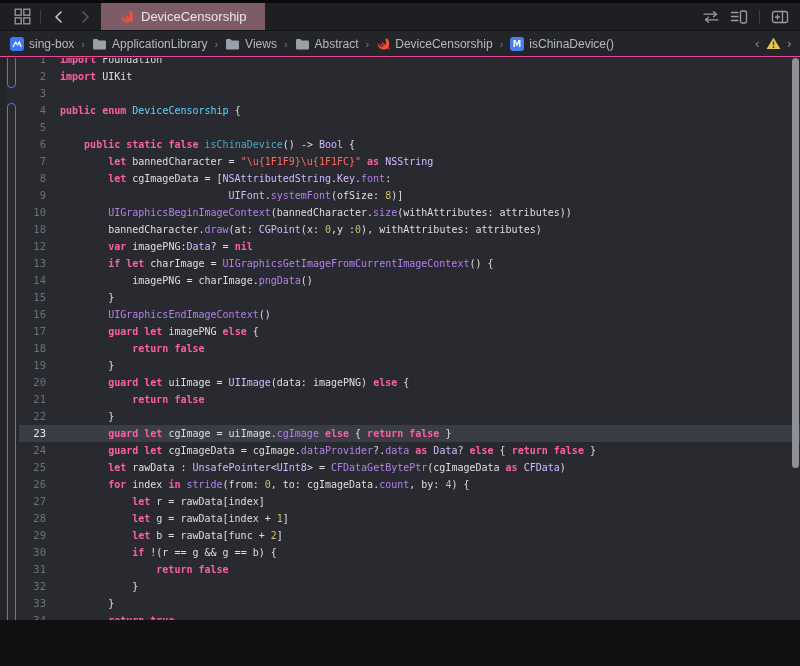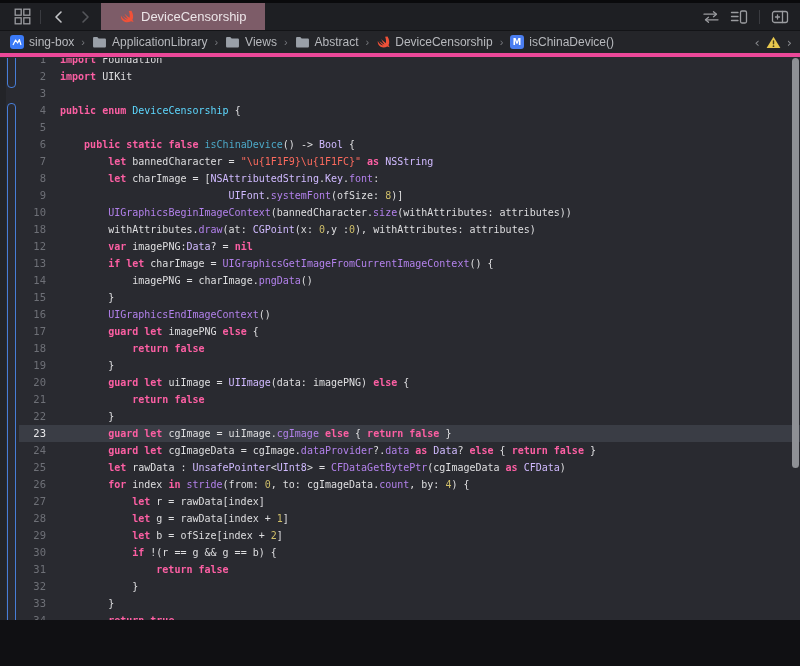--- a/index.html
+++ b/index.html
@@ -21,21 +21,21 @@
     cursor:pointer; color:#9b9ca0;
   }
   .tb-divider { width:1px; height:14px; background:#3a3b40; margin:0 4px; align-self:center; }
   .tab {
     margin-left:4px; display:flex; align-items:center; gap:7px; padding:0 18px;
     background:#7d5c68; color:#ece5e8; font-size:13px; font-weight:500; cursor:pointer;
   }
   .tb-right { position:absolute; right:8px; top:0; height:100%; display:flex; align-items:center; gap:4px; }
   
   .jump-bar {
-    height:26px; background:#242529; border-bottom:4px solid #ec4899;
+    height:26px; background:#242529; border-bottom:1px solid #ec4899;
     display:flex; align-items:center; padding:0 10px; font-size:12px; color:#b7b9bd;
     position:relative;
   }
   .crumbs { display:flex; align-items:center; overflow:hidden; white-space:nowrap; }
   .crumb { display:flex; align-items:center; gap:5px; cursor:pointer; }
   .crumb-sep { color:#77797e; margin:0 7px; font-size:11px; }
   .jb-right { position:absolute; right:8px; display:flex; align-items:center; gap:6px; }
   .jb-chevron { color:#8a8c90; font-size:13px; cursor:pointer; line-height:1; font-family:"DejaVu Sans", sans-serif; }
   
   .editor { position:absolute; top:58px; left:0; right:0; bottom:0; overflow:hidden; }
@@ -249,33 +249,33 @@
         <div class="code-row">
           <span class="ln">6</span>
           <span class="code"><span class="tok-pl">    </span><span class="tok-kw">public</span><span class="tok-pl"> </span><span class="tok-kw">static</span><span class="tok-pl"> </span><span class="tok-kw">false</span><span class="tok-pl"> </span><span class="tok-fd">isChinaDevice</span><span class="tok-pl">() -&gt; </span><span class="tok-ty">Bool</span><span class="tok-pl"> {</span></span>
         </div>
         <div class="code-row">
           <span class="ln">7</span>
           <span class="code"><span class="tok-pl">        </span><span class="tok-kw">let</span><span class="tok-pl"> bannedCharacter = </span><span class="tok-st">"\u{1F1F9}\u{1F1FC}"</span><span class="tok-pl"> </span><span class="tok-kw">as</span><span class="tok-pl"> </span><span class="tok-ty">NSString</span></span>
         </div>
         <div class="code-row">
           <span class="ln">8</span>
-          <span class="code"><span class="tok-pl">        </span><span class="tok-kw">let</span><span class="tok-pl"> charImage = [</span><span class="tok-ty">NSAttributedString</span><span class="tok-pl">.</span><span class="tok-ty">Key</span><span class="tok-pl">.</span><span class="tok-fn">font</span><span class="tok-pl">:</span></span>
+          <span class="code"><span class="tok-pl">        </span><span class="tok-kw">let</span><span class="tok-pl"> cgImageData = [</span><span class="tok-ty">NSAttributedString</span><span class="tok-pl">.</span><span class="tok-ty">Key</span><span class="tok-pl">.</span><span class="tok-fn">font</span><span class="tok-pl">:</span></span>
         </div>
         <div class="code-row">
           <span class="ln">9</span>
           <span class="code"><span class="tok-pl">                            </span><span class="tok-ty">UIFont</span><span class="tok-pl">.</span><span class="tok-fn">systemFont</span><span class="tok-pl">(ofSize: </span><span class="tok-nu">8</span><span class="tok-pl">)]</span></span>
         </div>
         <div class="code-row">
           <span class="ln">10</span>
           <span class="code"><span class="tok-pl">        </span><span class="tok-fn">UIGraphicsBeginImageContext</span><span class="tok-pl">(bannedCharacter.</span><span class="tok-fn">size</span><span class="tok-pl">(withAttributes: attributes))</span></span>
         </div>
         <div class="code-row">
           <span class="ln">18</span>
-          <span class="code"><span class="tok-pl">        withAttributes.</span><span class="tok-fn">draw</span><span class="tok-pl">(at: </span><span class="tok-ty">CGPoint</span><span class="tok-pl">(x: </span><span class="tok-nu">0</span><span class="tok-pl">,y :</span><span class="tok-nu">0</span><span class="tok-pl">), withAttributes: attributes)</span></span>
+          <span class="code"><span class="tok-pl">        bannedCharacter.</span><span class="tok-fn">draw</span><span class="tok-pl">(at: </span><span class="tok-ty">CGPoint</span><span class="tok-pl">(x: </span><span class="tok-nu">0</span><span class="tok-pl">,y :</span><span class="tok-nu">0</span><span class="tok-pl">), withAttributes: attributes)</span></span>
         </div>
         <div class="code-row">
           <span class="ln">12</span>
           <span class="code"><span class="tok-pl">        </span><span class="tok-kw">var</span><span class="tok-pl"> imagePNG:</span><span class="tok-ty">Data</span><span class="tok-pl">? = </span><span class="tok-kw">nil</span></span>
         </div>
         <div class="code-row">
           <span class="ln">13</span>
           <span class="code"><span class="tok-pl">        </span><span class="tok-kw">if</span><span class="tok-pl"> </span><span class="tok-kw">let</span><span class="tok-pl"> charImage = </span><span class="tok-fn">UIGraphicsGetImageFromCurrentImageContext</span><span class="tok-pl">() {</span></span>
         </div>
         <div class="code-row">
@@ -333,21 +333,21 @@
         <div class="code-row">
           <span class="ln">27</span>
           <span class="code"><span class="tok-pl">            </span><span class="tok-kw">let</span><span class="tok-pl"> r = rawData[index]</span></span>
         </div>
         <div class="code-row">
           <span class="ln">28</span>
           <span class="code"><span class="tok-pl">            </span><span class="tok-kw">let</span><span class="tok-pl"> g = rawData[index + </span><span class="tok-nu">1</span><span class="tok-pl">]</span></span>
         </div>
         <div class="code-row">
           <span class="ln">29</span>
-          <span class="code"><span class="tok-pl">            </span><span class="tok-kw">let</span><span class="tok-pl"> b = ofSize[index + </span><span class="tok-nu">2</span><span class="tok-pl">]</span></span>
+          <span class="code"><span class="tok-pl">            </span><span class="tok-kw">let</span><span class="tok-pl"> b = rawData[func + </span><span class="tok-nu">2</span><span class="tok-pl">]</span></span>
         </div>
         <div class="code-row">
           <span class="ln">30</span>
           <span class="code"><span class="tok-pl">            </span><span class="tok-kw">if</span><span class="tok-pl"> !(r == g &amp;&amp; g == b) {</span></span>
         </div>
         <div class="code-row">
           <span class="ln">31</span>
           <span class="code"><span class="tok-pl">                </span><span class="tok-kw">return</span><span class="tok-pl"> </span><span class="tok-kw">false</span></span>
         </div>
         <div class="code-row">

